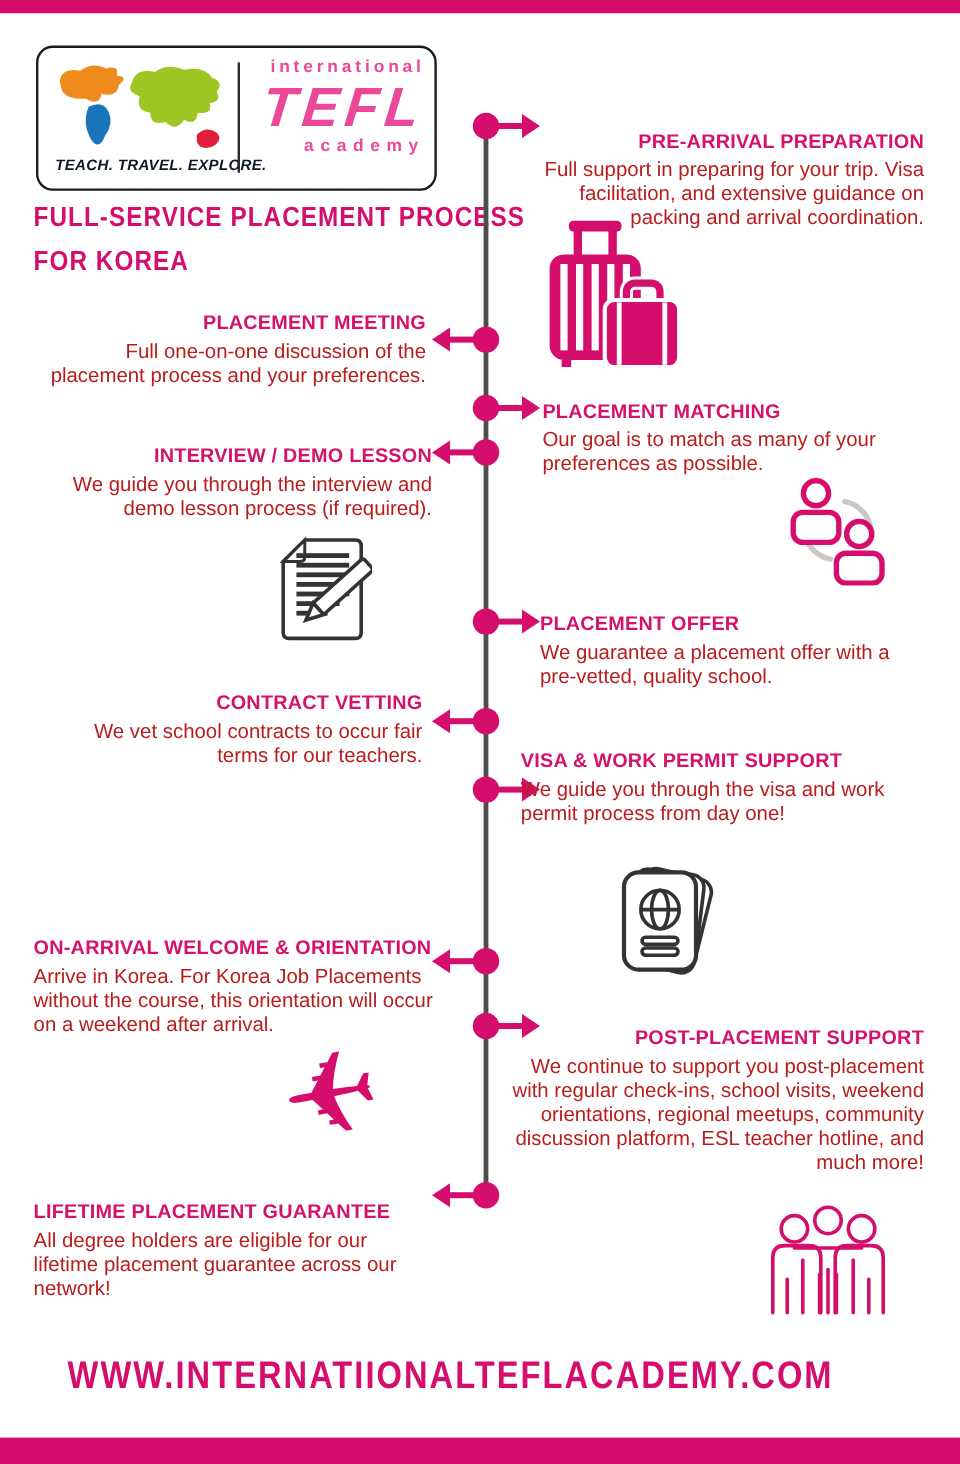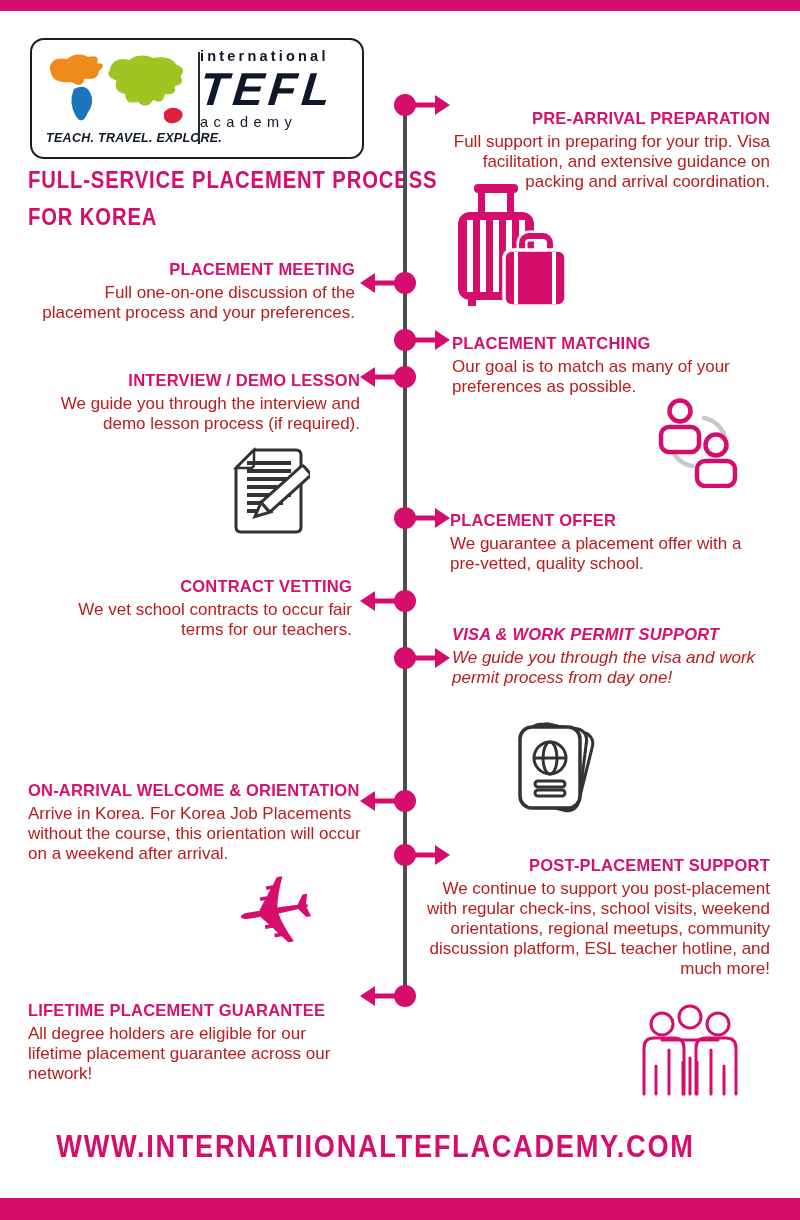--- a/index.html
+++ b/index.html
@@ -9,25 +9,25 @@
   .bar.top{top:0;height:11px;}
   .bar.bottom{top:1198px;height:22px;}
 
   
   .logo-box{position:absolute;left:30px;top:38px;width:330px;height:117px;background:#fff;
             border:2px solid #1c1c1c;border-radius:14px;}
   .logo-map{position:absolute;left:8px;top:8px;}
   .logo-tagline{position:absolute;left:14px;top:91px;width:150px;color:#0f172a;
                 font-style:italic;font-weight:bold;font-size:12.5px;letter-spacing:.3px;white-space:nowrap;}
   .logo-divider{position:absolute;left:166px;top:12px;width:2px;height:92px;background:#2a2a2a;}
-  .logo-text{position:absolute;left:168px;top:8px;width:142px;text-align:left;color:#0f172a;}
+  .logo-text{position:absolute;left:180px;top:8px;width:142px;text-align:right;color:#ec4899;}
   .logo-int{font-size:14.5px;font-weight:bold;letter-spacing:3.2px;white-space:nowrap;}
   .logo-tefl{font-size:46px;font-weight:bold;font-style:italic;letter-spacing:5px;line-height:50px;
              transform:skewX(-6deg);white-space:nowrap;}
-  .logo-acad{font-size:14.5px;font-weight:normal;letter-spacing:5.5px;white-space:nowrap;}
+  .logo-acad{font-size:14.5px;font-weight:bold;letter-spacing:5.5px;white-space:nowrap;}
 
   
   .main-title{position:absolute;left:28px;top:162px;width:420px;color:#d50d6d;font-weight:bold;
               font-size:23px;line-height:37px;letter-spacing:1px;transform:scaleX(.88);
               transform-origin:left top;white-space:nowrap;}
 
   
   .tl-line{position:absolute;left:403px;top:105px;width:4px;height:891px;background:#4d4d4d;}
   .marker{position:absolute;width:62px;height:26px;}
   .marker.right{left:392px;}
@@ -39,21 +39,21 @@
   .step p{margin:0;color:#b91c1c;font-size:17px;line-height:20px;}
   .al-r{text-align:right;}
   .al-l{text-align:left;}
 
   .p1{left:440px;top:95px;width:330px;}
   .p2{left:40px;top:246px;width:315px;}
   .p3{left:452px;top:320px;width:300px;}
   .p4{left:45px;top:357px;width:315px;}
   .p5{left:450px;top:497px;width:322px;}
   .p6{left:40px;top:563px;width:312px;}
-  .p7{left:452px;top:611px;width:322px;font-style:italic;}
+  .p7{left:434px;top:611px;width:322px;}
   .p8{left:28px;top:767px;width:350px;}
   .p9{left:420px;top:842px;width:350px;}
   .p10{left:28px;top:987px;width:335px;}
 
   
   .icon{position:absolute;}
   .ic-luggage{left:450px;top:178px;}
   .ic-match{left:648px;top:396px;}
   .ic-contract{left:230px;top:447px;}
   .ic-passport{left:512px;top:716px;}

